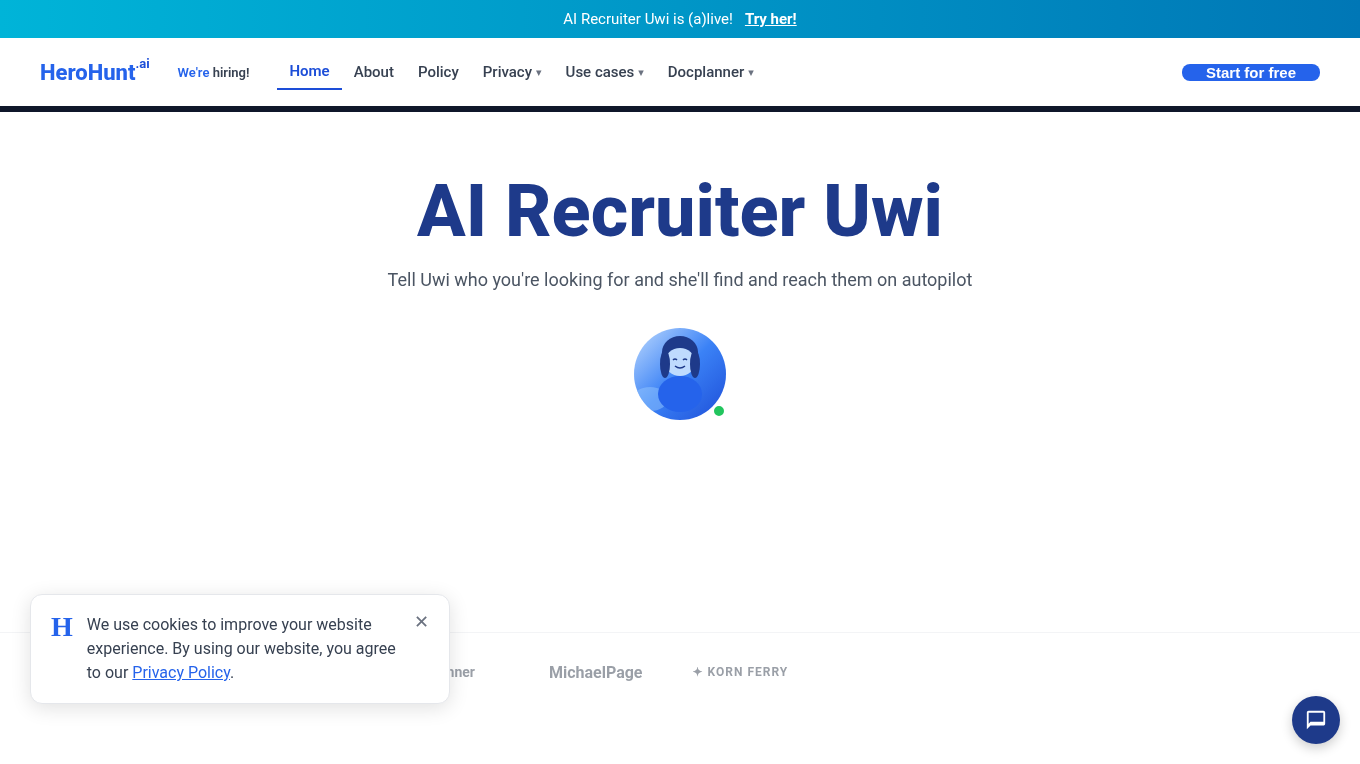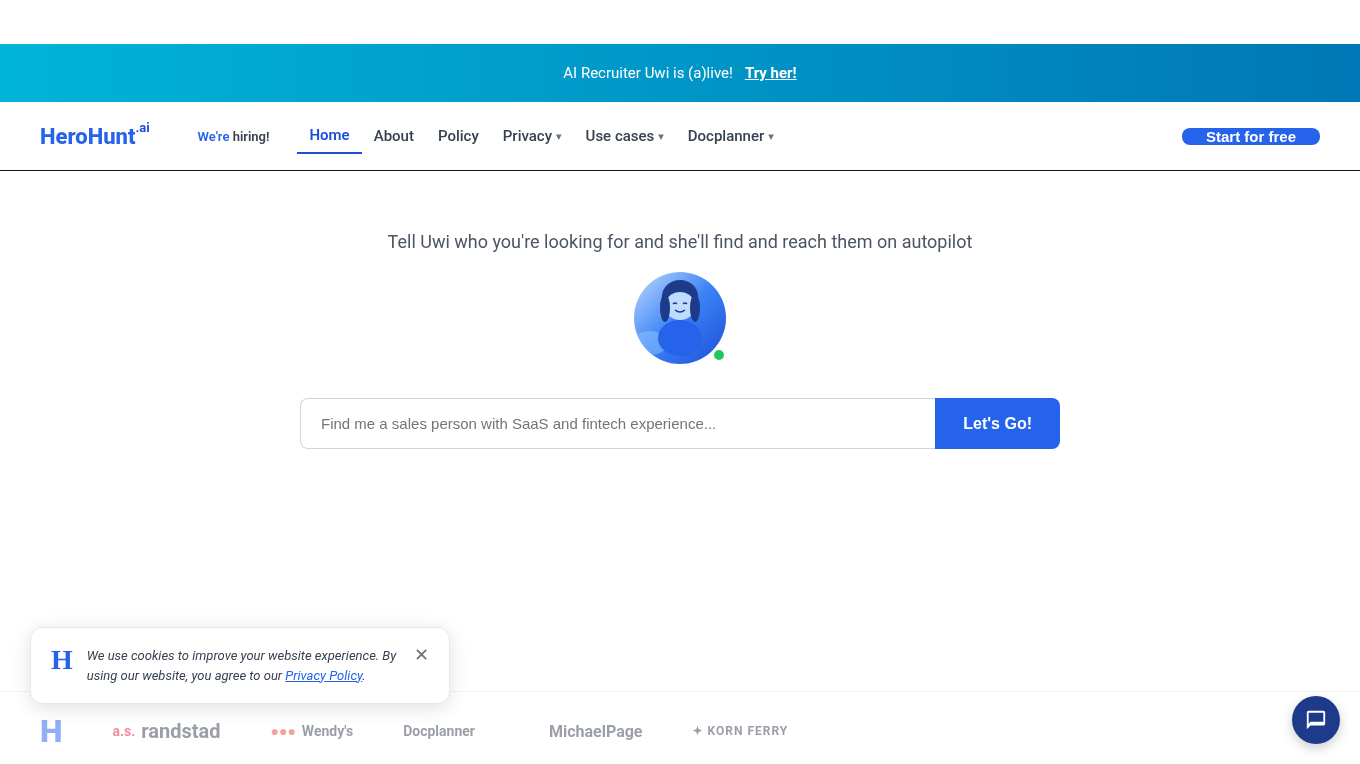--- a/index.html
+++ b/index.html
@@ -3,61 +3,59 @@
   <meta charset="utf-8">
   <style>
     * { margin: 0; padding: 0; box-sizing: border-box; }
     body { font-family: -apple-system, BlinkMacSystemFont, 'Segoe UI', Roboto, sans-serif; background: #fff; overflow-x: hidden; }
 
     
     .top-banner {
       background: linear-gradient(90deg, #00b4d8, #0096c7, #0077b6);
       color: #fff;
       text-align: center;
-      padding: 20px 20px;
+      padding: 10px 20px;
       font-size: 15px;
       display: flex;
       align-items: center;
       justify-content: center;
       gap: 12px;
-      margin-top: 44px;
     }
     .top-banner a {
       color: #fff;
       font-weight: 700;
       text-decoration: underline;
       cursor: pointer;
     }
 
     
     .navbar {
       display: flex;
       align-items: center;
       padding: 16px 40px;
-      border-bottom: 1px solid #0f172a;
+      border-bottom: 6px solid #0f172a;
       gap: 28px;
       background: #fff;
     }
     .logo {
       display: flex;
       align-items: center;
       gap: 0;
       font-size: 22px;
       font-weight: 800;
       color: #1e3a8a;
       text-decoration: none;
       flex-shrink: 0;
     }
     .logo span.hero { color: #2563eb; }
     .hiring-badge {
       font-size: 13px;
       font-weight: 600;
       color: #374151;
       white-space: nowrap;
-      margin-left: 20px;
     }
     .hiring-badge span { color: #2563eb; }
     nav {
       display: flex;
       align-items: center;
       gap: 0;
       flex: 1;
     }
     .nav-item {
       padding: 8px 12px;
@@ -108,21 +106,21 @@
     .hero-title {
       font-size: 72px;
       font-weight: 800;
       color: #1e3a8a;
       line-height: 1.1;
       margin-bottom: 18px;
     }
     .hero-subtitle {
       font-size: 18px;
       color: #4b5563;
-      margin-bottom: 16px;
+      margin-bottom: 34px;
       max-width: 600px;
     }
 
     
     .avatar-container {
       position: relative;
       width: 100px;
       height: 100px;
       margin-bottom: 30px;
     }
@@ -186,24 +184,23 @@
     }
     .cookie-icon {
       font-size: 28px;
       font-weight: 900;
       color: #2563eb;
       line-height: 1;
       flex-shrink: 0;
       font-family: serif;
     }
     .cookie-text {
-      font-size: 13px;
+      font-size: 16px;
       color: #374151;
       line-height: 1.5;
-      font-style: italic;
     }
     .cookie-link {
       color: #2563eb;
       text-decoration: underline;
       cursor: pointer;
     }
     .cookie-close {
       background: none;
       border: none;
       font-size: 18px;
@@ -284,20 +281,21 @@
     </a>
     <a class="nav-item">
       <span>Docplanner</span>
       <span class="chevron">▾</span>
     </a>
   </nav>
   <button class="start-btn">Start for free</button>
 </header>
 
 <section class="hero-section">
+  <h1 class="hero-title">AI Recruiter Uwi</h1>
   <p class="hero-subtitle">Tell Uwi who you're looking for and she'll find and reach them on autopilot</p>
 
   <div class="avatar-container">
     <svg viewBox="0 0 100 100" width="100" height="100">
       <defs>
         <clipPath id="circle-clip">
           <circle cx="50" cy="50" r="46"></circle>
         </clipPath>
         <linearGradient id="bg-grad" x1="0%" y1="0%" x2="100%" y2="100%">
           <stop offset="0%" style="stop-color:#bfdbfe"></stop>
@@ -322,24 +320,20 @@
 
       <ellipse cx="50" cy="70" rx="22" ry="18" fill="#2563eb" clip-path="url(#circle-clip)"></ellipse>
 
       <ellipse cx="35" cy="40" rx="5" ry="14" fill="#1e3a8a" clip-path="url(#circle-clip)"></ellipse>
       <ellipse cx="65" cy="40" rx="5" ry="14" fill="#1e3a8a" clip-path="url(#circle-clip)"></ellipse>
     </svg>
     
     <div class="online-dot" style="position:absolute;bottom:6px;right:4px;"></div>
   </div>
 
-  <div class="search-container">
-    <input class="search-input" type="text" placeholder="Find me a sales person with SaaS and fintech experience..." style="">
-    <button class="go-btn">Let's Go!</button>
-  </div>
 </section>
 
 <div class="logos-section">
   <div class="logo-placeholder">
     <span style="font-size:32px;font-weight:900;color:#2563eb;">H</span>
   </div>
   <div class="logo-placeholder">
     <span style="color:#e11d48;font-size:14px;">a.s.</span>
     <span style="font-size:20px;">randstad</span>
   </div>

